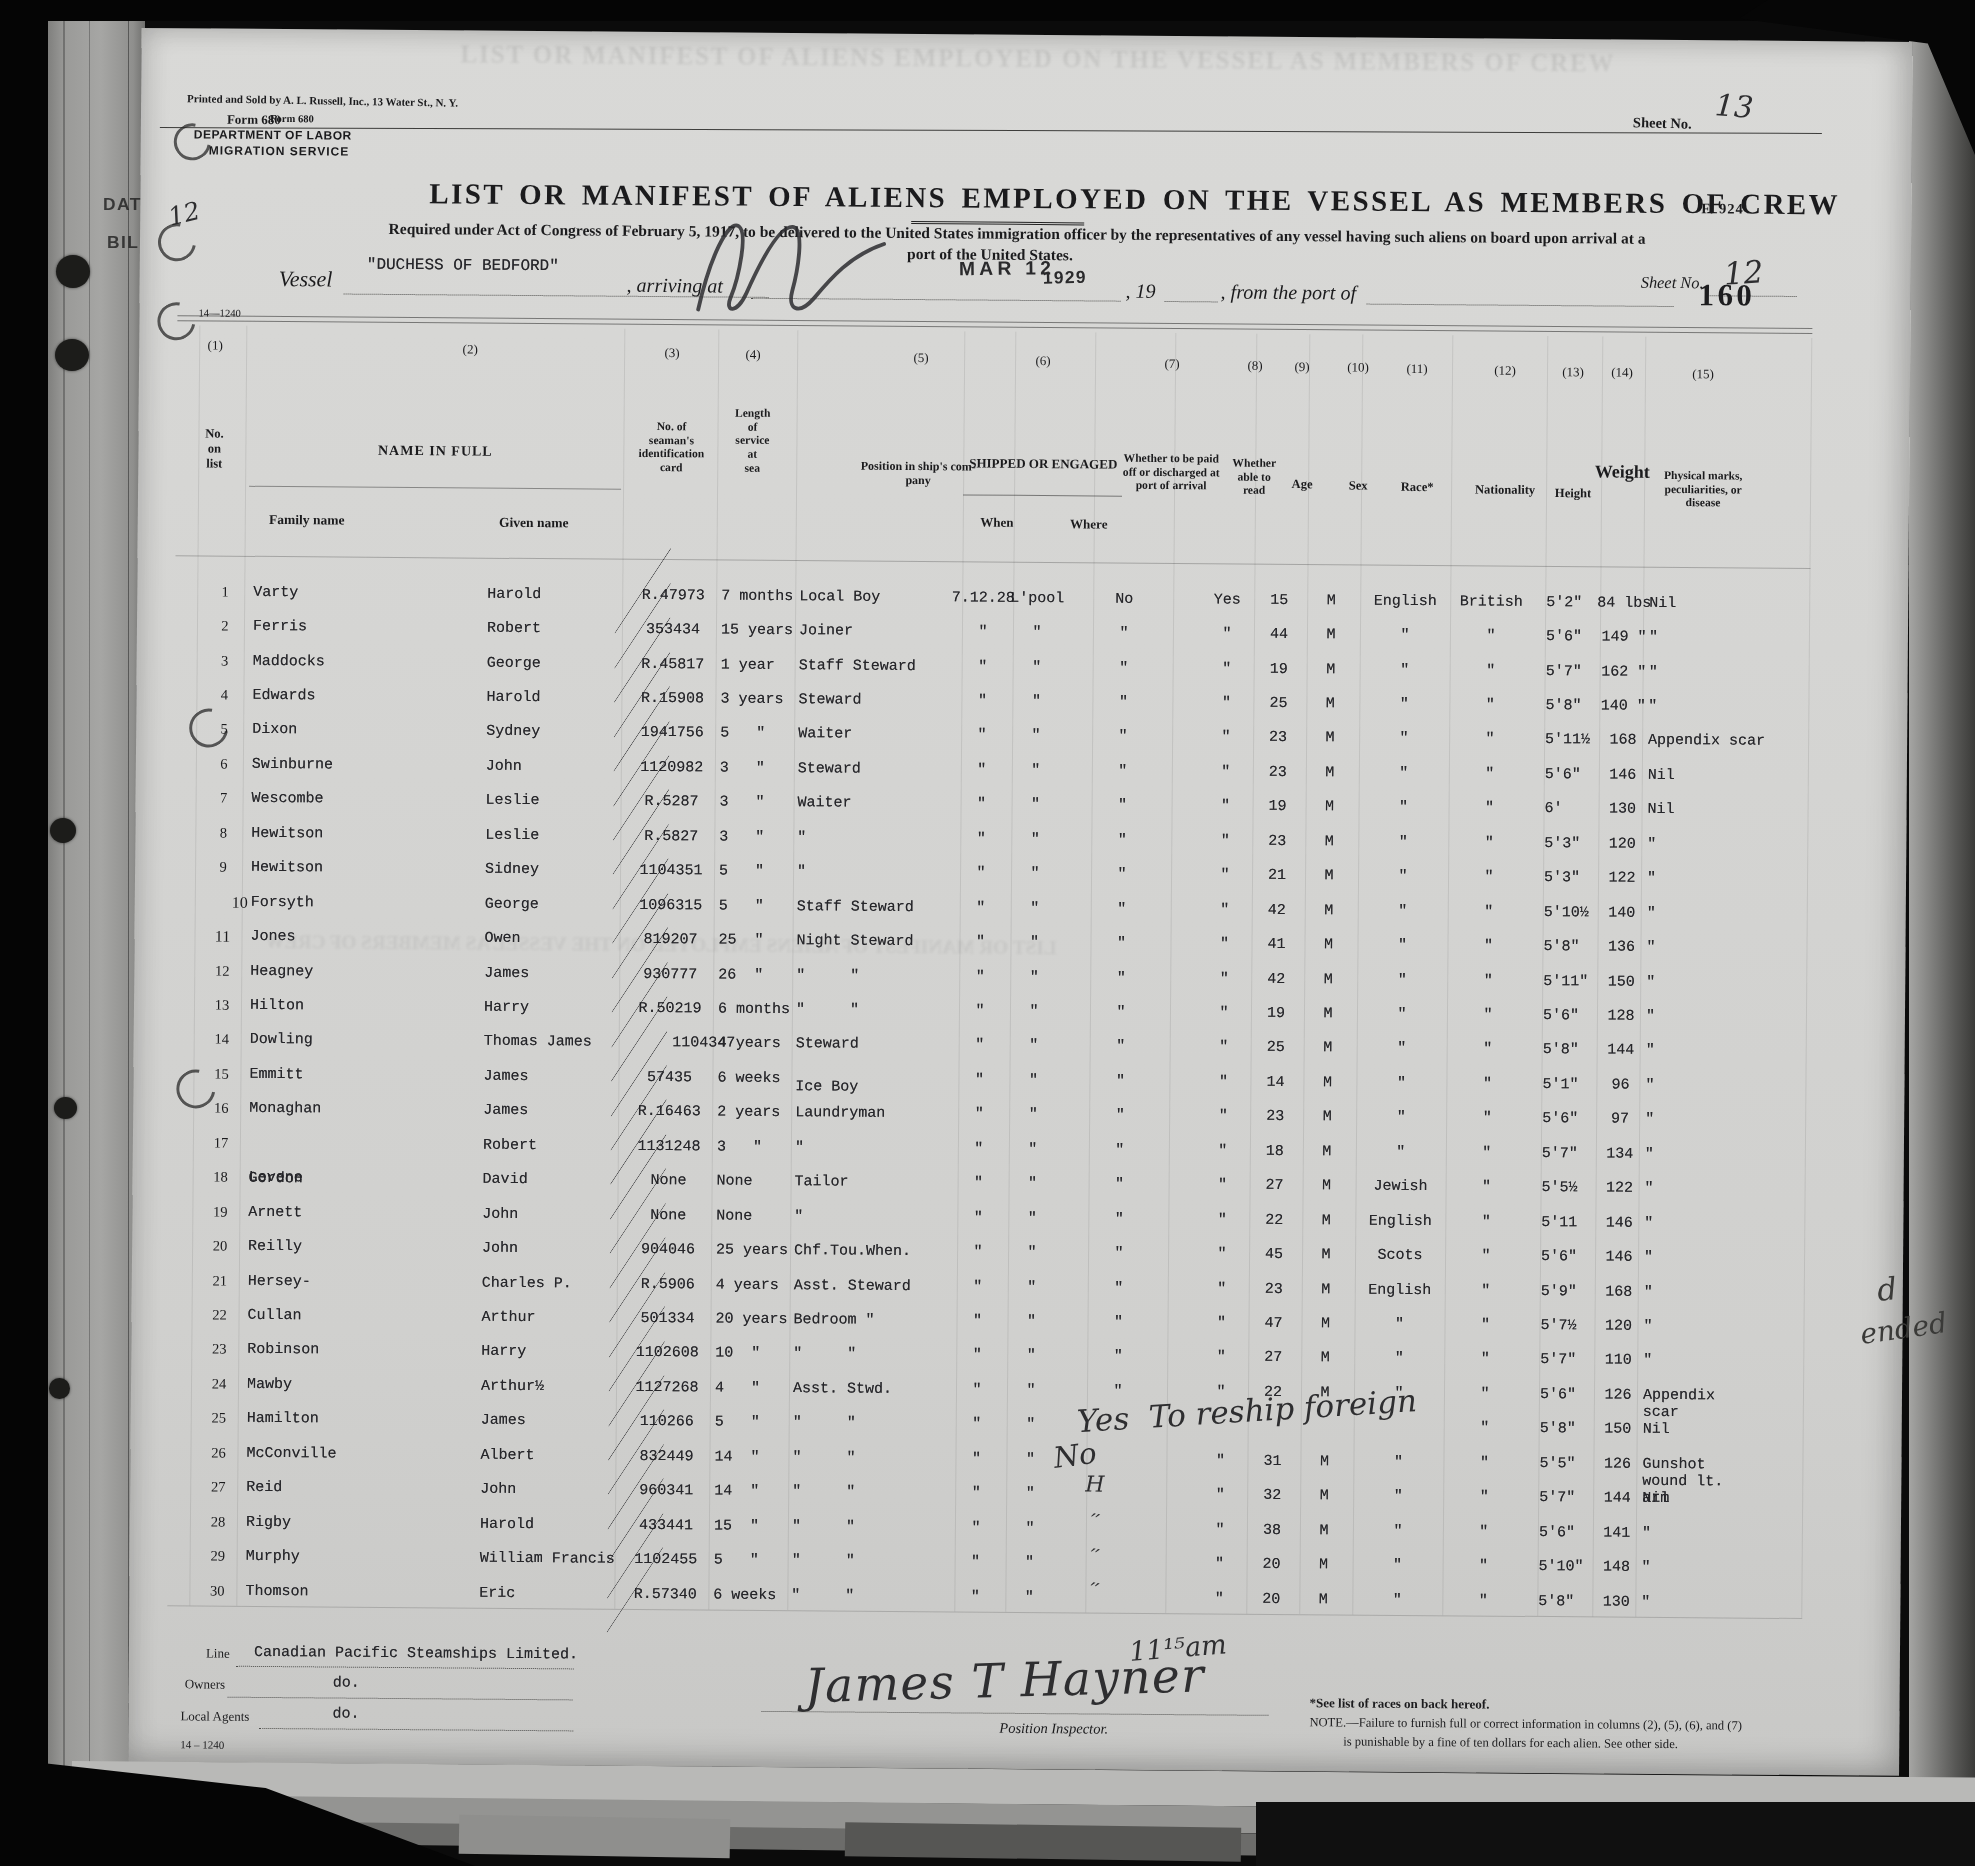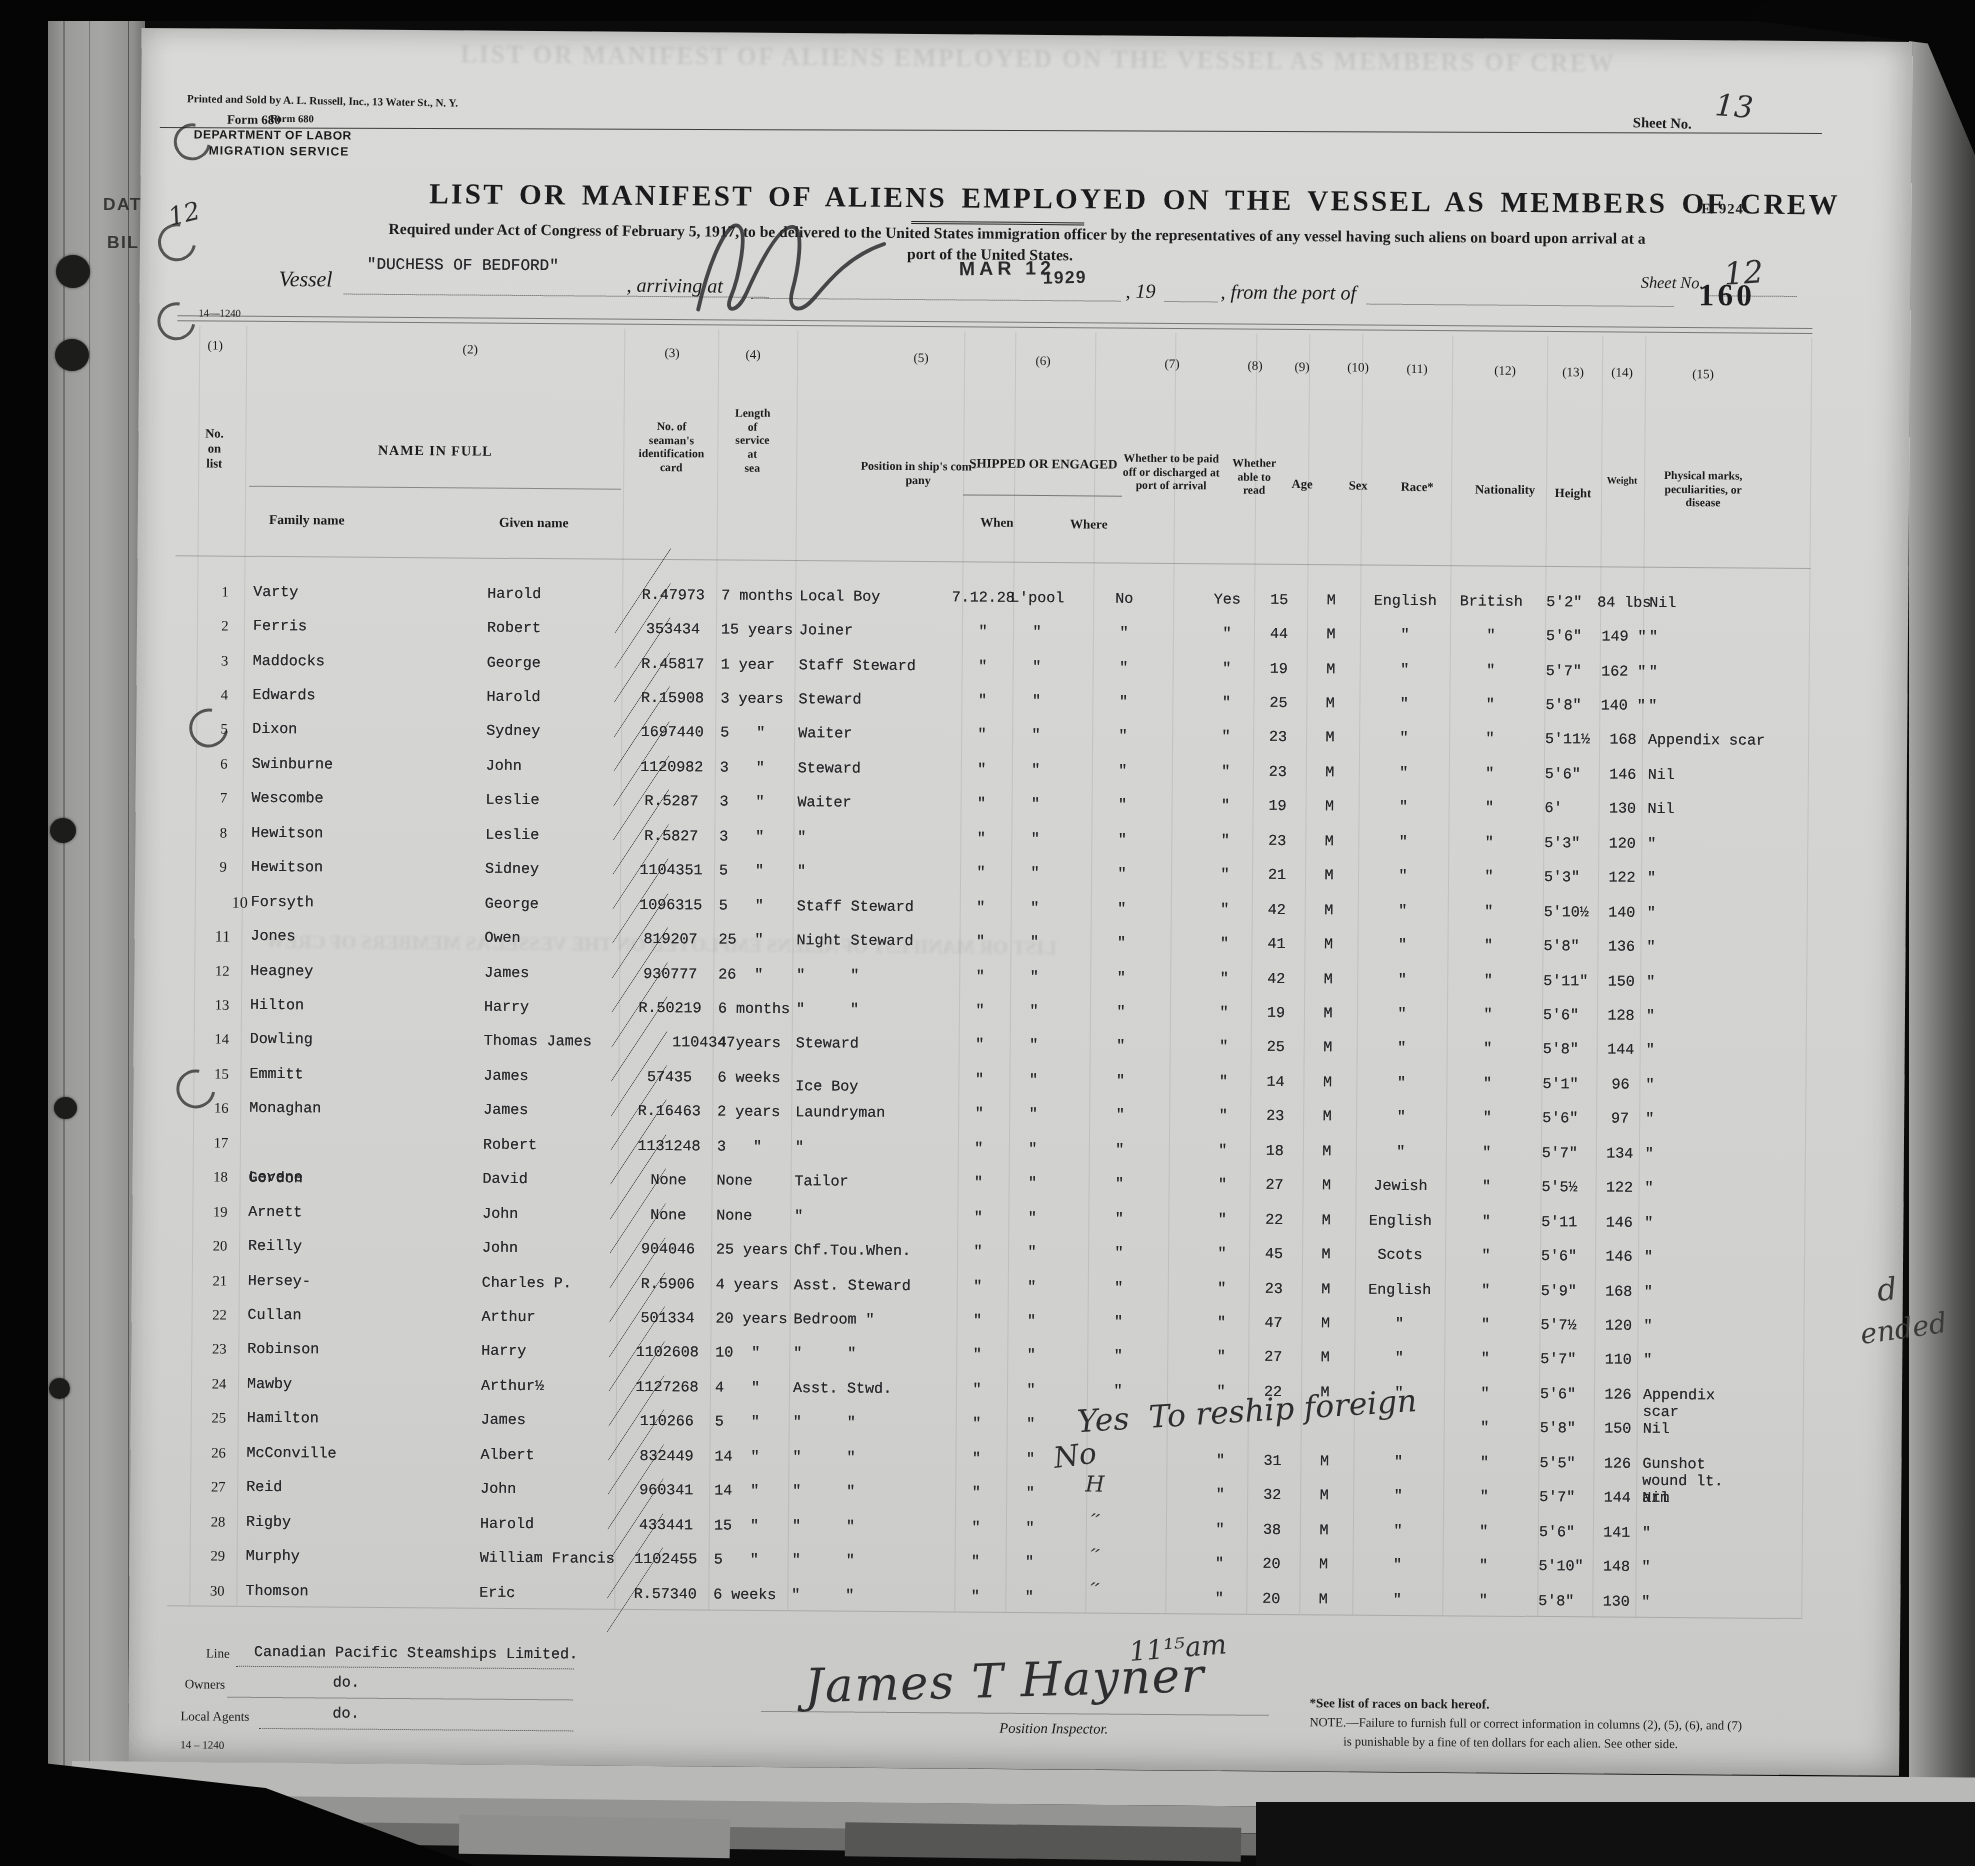--- a/index.html
+++ b/index.html
@@ -143,21 +143,21 @@
 off or discharged at
 port of arrival</div>
     <div class="t abs" style="left:1256px;top:448px;font-size:11.6px">Whether
 able to
 read</div>
     <div class="t abs" style="left:1304px;top:468px;font-size:12.6px">Age</div>
     <div class="t abs" style="left:1360px;top:469px;font-size:12.6px">Sex</div>
     <div class="t abs" style="left:1419px;top:470px;font-size:12.6px">Race*</div>
     <div class="t abs" style="left:1507px;top:472px;font-size:12.6px">Nationality</div>
     <div class="t abs" style="left:1575px;top:475px;font-size:12.6px">Height</div>
-    <div class="t abs" style="left:1624px;top:463px;font-size:10px">Weight</div>
+    <div class="t abs" style="left:1624px;top:450px;font-size:18px">Weight</div>
     <div class="t abs" style="left:1705px;top:457px;font-size:11.6px">Physical marks,
 peculiarities, or
 disease</div>
 
     <div id="rows">
         <div>
           <div class="cell ser cc" style="left: 228px; top: 583px; font-size: 14.5px;">1</div>
           <div class="cell mono" style="left: 256px; top: 583px;">Varty</div>
           <div class="cell mono" style="left: 490px; top: 583px;">Harold</div>
           <div class="cell mono cc" style="left: 676px; top: 583px;">R.47973</div>
@@ -233,21 +233,21 @@
           <div class="cell mono cc" style="left: 1494px; top: 686px;">"</div>
           <div class="cell mono" style="left: 1549px; top: 686px;">5'8"</div>
           <div class="cell mono cc" style="left: 1627px; top: 686px;">140 "</div>
           <div class="cell mono" style="left: 1652px; top: 686px; width: 145px; white-space: pre-line;">"</div>
           <div class="slash" style="left: 645px; top: 640px;"></div>
         </div>
         <div>
           <div class="cell ser cc" style="left: 228px; top: 720px; font-size: 14.5px;">5</div>
           <div class="cell mono" style="left: 256px; top: 720px;">Dixon</div>
           <div class="cell mono" style="left: 490px; top: 720px;">Sydney</div>
-          <div class="cell mono cc" style="left: 676px; top: 720px;">1697440</div>
+          <div class="cell mono cc" style="left: 676px; top: 720px;">1941756</div>
           <div class="cell mono" style="left: 724px; top: 720px;">5   "</div>
           <div class="cell mono" style="left: 802px; top: 720px;">Waiter</div>
           <div class="cell mono cc" style="left: 986px; top: 720px;">"</div>
           <div class="cell mono cc" style="left: 1040px; top: 720px;">"</div>
           <div class="cell mono cc" style="left: 1127px; top: 720px;">"</div>
           <div class="cell mono cc" style="left: 1230px; top: 720px;">"</div>
           <div class="cell mono cc" style="left: 1282px; top: 720px;">23</div>
           <div class="cell mono cc" style="left: 1334px; top: 720px;">M</div>
           <div class="cell mono cc" style="left: 1408px; top: 720px;">"</div>
           <div class="cell mono cc" style="left: 1494px; top: 720px;">"</div>

